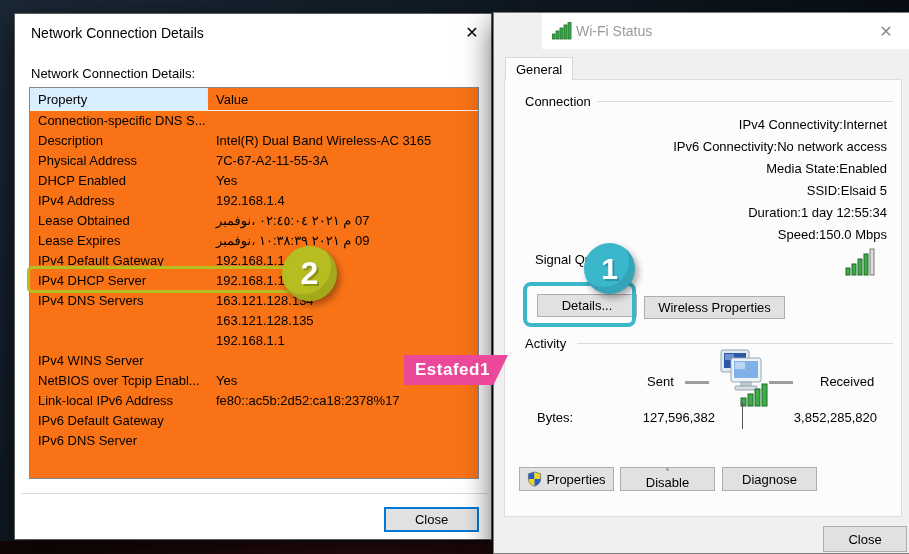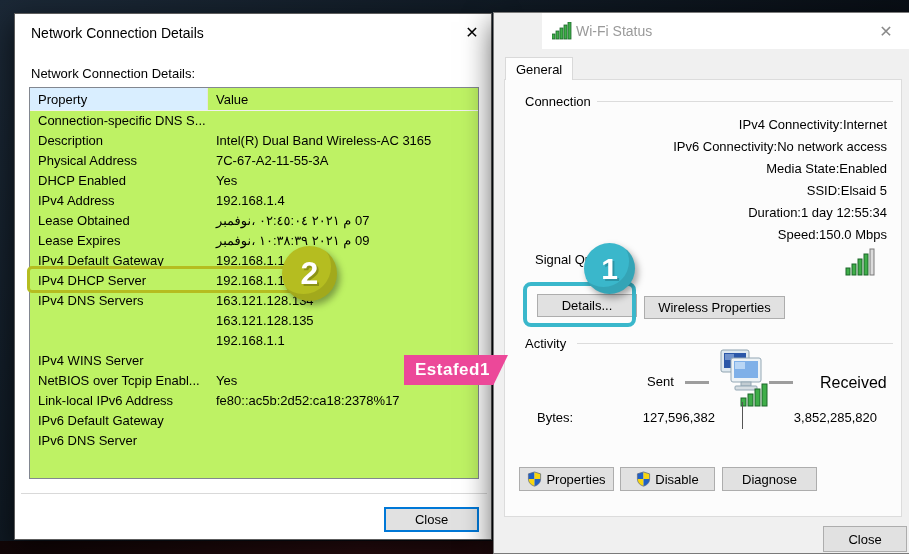--- a/index.html
+++ b/index.html
@@ -17,21 +17,21 @@
   
   .dlg-left { left:14px; top:13px; width:478px; height:527px; border:1px solid #5c5c5c; }
   .dlg-left .titlebar { position:relative; height:38px; background:#fff; }
   .dlg-left .title { position:absolute; left:16px; top:11px; font-size:14px; color:#000; }
   .titlebar-close { position:absolute; top:6px; width:30px; height:26px; text-align:center;
     line-height:26px; font-size:16px; cursor:default; }
   .dlg-left .titlebar-close { right:4px; color:#000; }
   .dlg-left .sublabel { position:absolute; left:16px; top:52px; font-size:13px; color:#000; }
 
   .listview { position:absolute; left:14px; top:73px; width:450px; height:392px;
-    border:1px solid #828790; background:#bef264; font-size:13px; overflow:hidden; }
+    border:1px solid #828790; background:#f97316; font-size:13px; overflow:hidden; }
   .lv-header { display:flex; height:23px; border-bottom:1px solid #f0f0f0; }
   .lv-h1 { width:178px; background:#d9eeff; border-right:1px solid #e5e5e5; padding:4px 0 0 8px; }
   .lv-h2 { flex:1; padding:4px 0 0 8px; }
   .lv-row { display:flex; height:20px; line-height:20px; }
   .lv-c1 { width:178px; padding-left:8px; white-space:nowrap; overflow:hidden; }
   .lv-c2 { flex:1; padding-left:8px; white-space:nowrap; overflow:hidden; }
 
   .dlg-left .footer-sep { position:absolute; left:6px; top:479px; width:466px; height:1px; background:#d9d9d9; }
   .btn { background:#e1e1e1; border:1px solid #adadad; font-size:13px; color:#000;
     display:flex; align-items:center; justify-content:center; cursor:default; }
@@ -60,31 +60,31 @@
   .conn-value { text-align:left; }
 
   .signal-label { position:absolute; left:30px; top:172px; font-size:13px; }
   .signal-icon { position:absolute; left:340px; top:168px; }
 
   .btn-details { position:absolute; left:32px; top:214px; width:100px; height:23px; }
   .btn-wireless { position:absolute; left:139px; top:216px; width:141px; height:23px; }
 
   .activity-label-pos { top:256px; left:20px; }
   .sent-label { position:absolute; left:142px; top:294px; font-size:13px; }
-  .received-label { position:absolute; left:315px; top:294px; font-size:16px; }
+  .received-label { position:absolute; left:315px; top:294px; font-size:13px; }
   .dash { position:absolute; width:24px; height:3px; background:#9d9d9d; top:301px; }
   .dash-left { left:180px; } .dash-right { left:264px; }
   .pc-icon { position:absolute; left:206px; top:268px; }
   .bytes-label { position:absolute; left:32px; top:330px; font-size:13px; }
   .bytes-sent { position:absolute; left:96px; top:330px; width:114px; text-align:right; font-size:13px; }
   .bytes-div { position:absolute; left:237px; top:322px; width:1px; height:27px; background:#555; }
   .bytes-received { position:absolute; left:258px; top:330px; width:114px; text-align:right; font-size:13px; }
 
   .btn-shield { position:absolute; top:387px; width:95px; height:24px; gap:4px; }
-  .btn-properties { left:14px; } .btn-disable { left:115px; }
+  .btn-properties { left:14px; } .btn-disable { left:115px;flex-direction:column; }
   .btn-diagnose { position:absolute; left:217px; top:387px; width:95px; height:24px; }
   .close-right { position:absolute; left:329px; top:513px; width:84px; height:26px; }
 
   
   .annot { position:absolute; z-index:10; }
   .hl-rect-2 { left:27px; top:266px; width:289px; height:27px;
     border:3px solid #b5bd20; border-radius:5px; }
   .hl-rect-1 { left:523px; top:282px; width:113px; height:45px;
     border:4px solid #3ab7cb; border-radius:8px; }
   .badge { border-radius:50%; color:#fff; font-weight:bold; display:flex;

